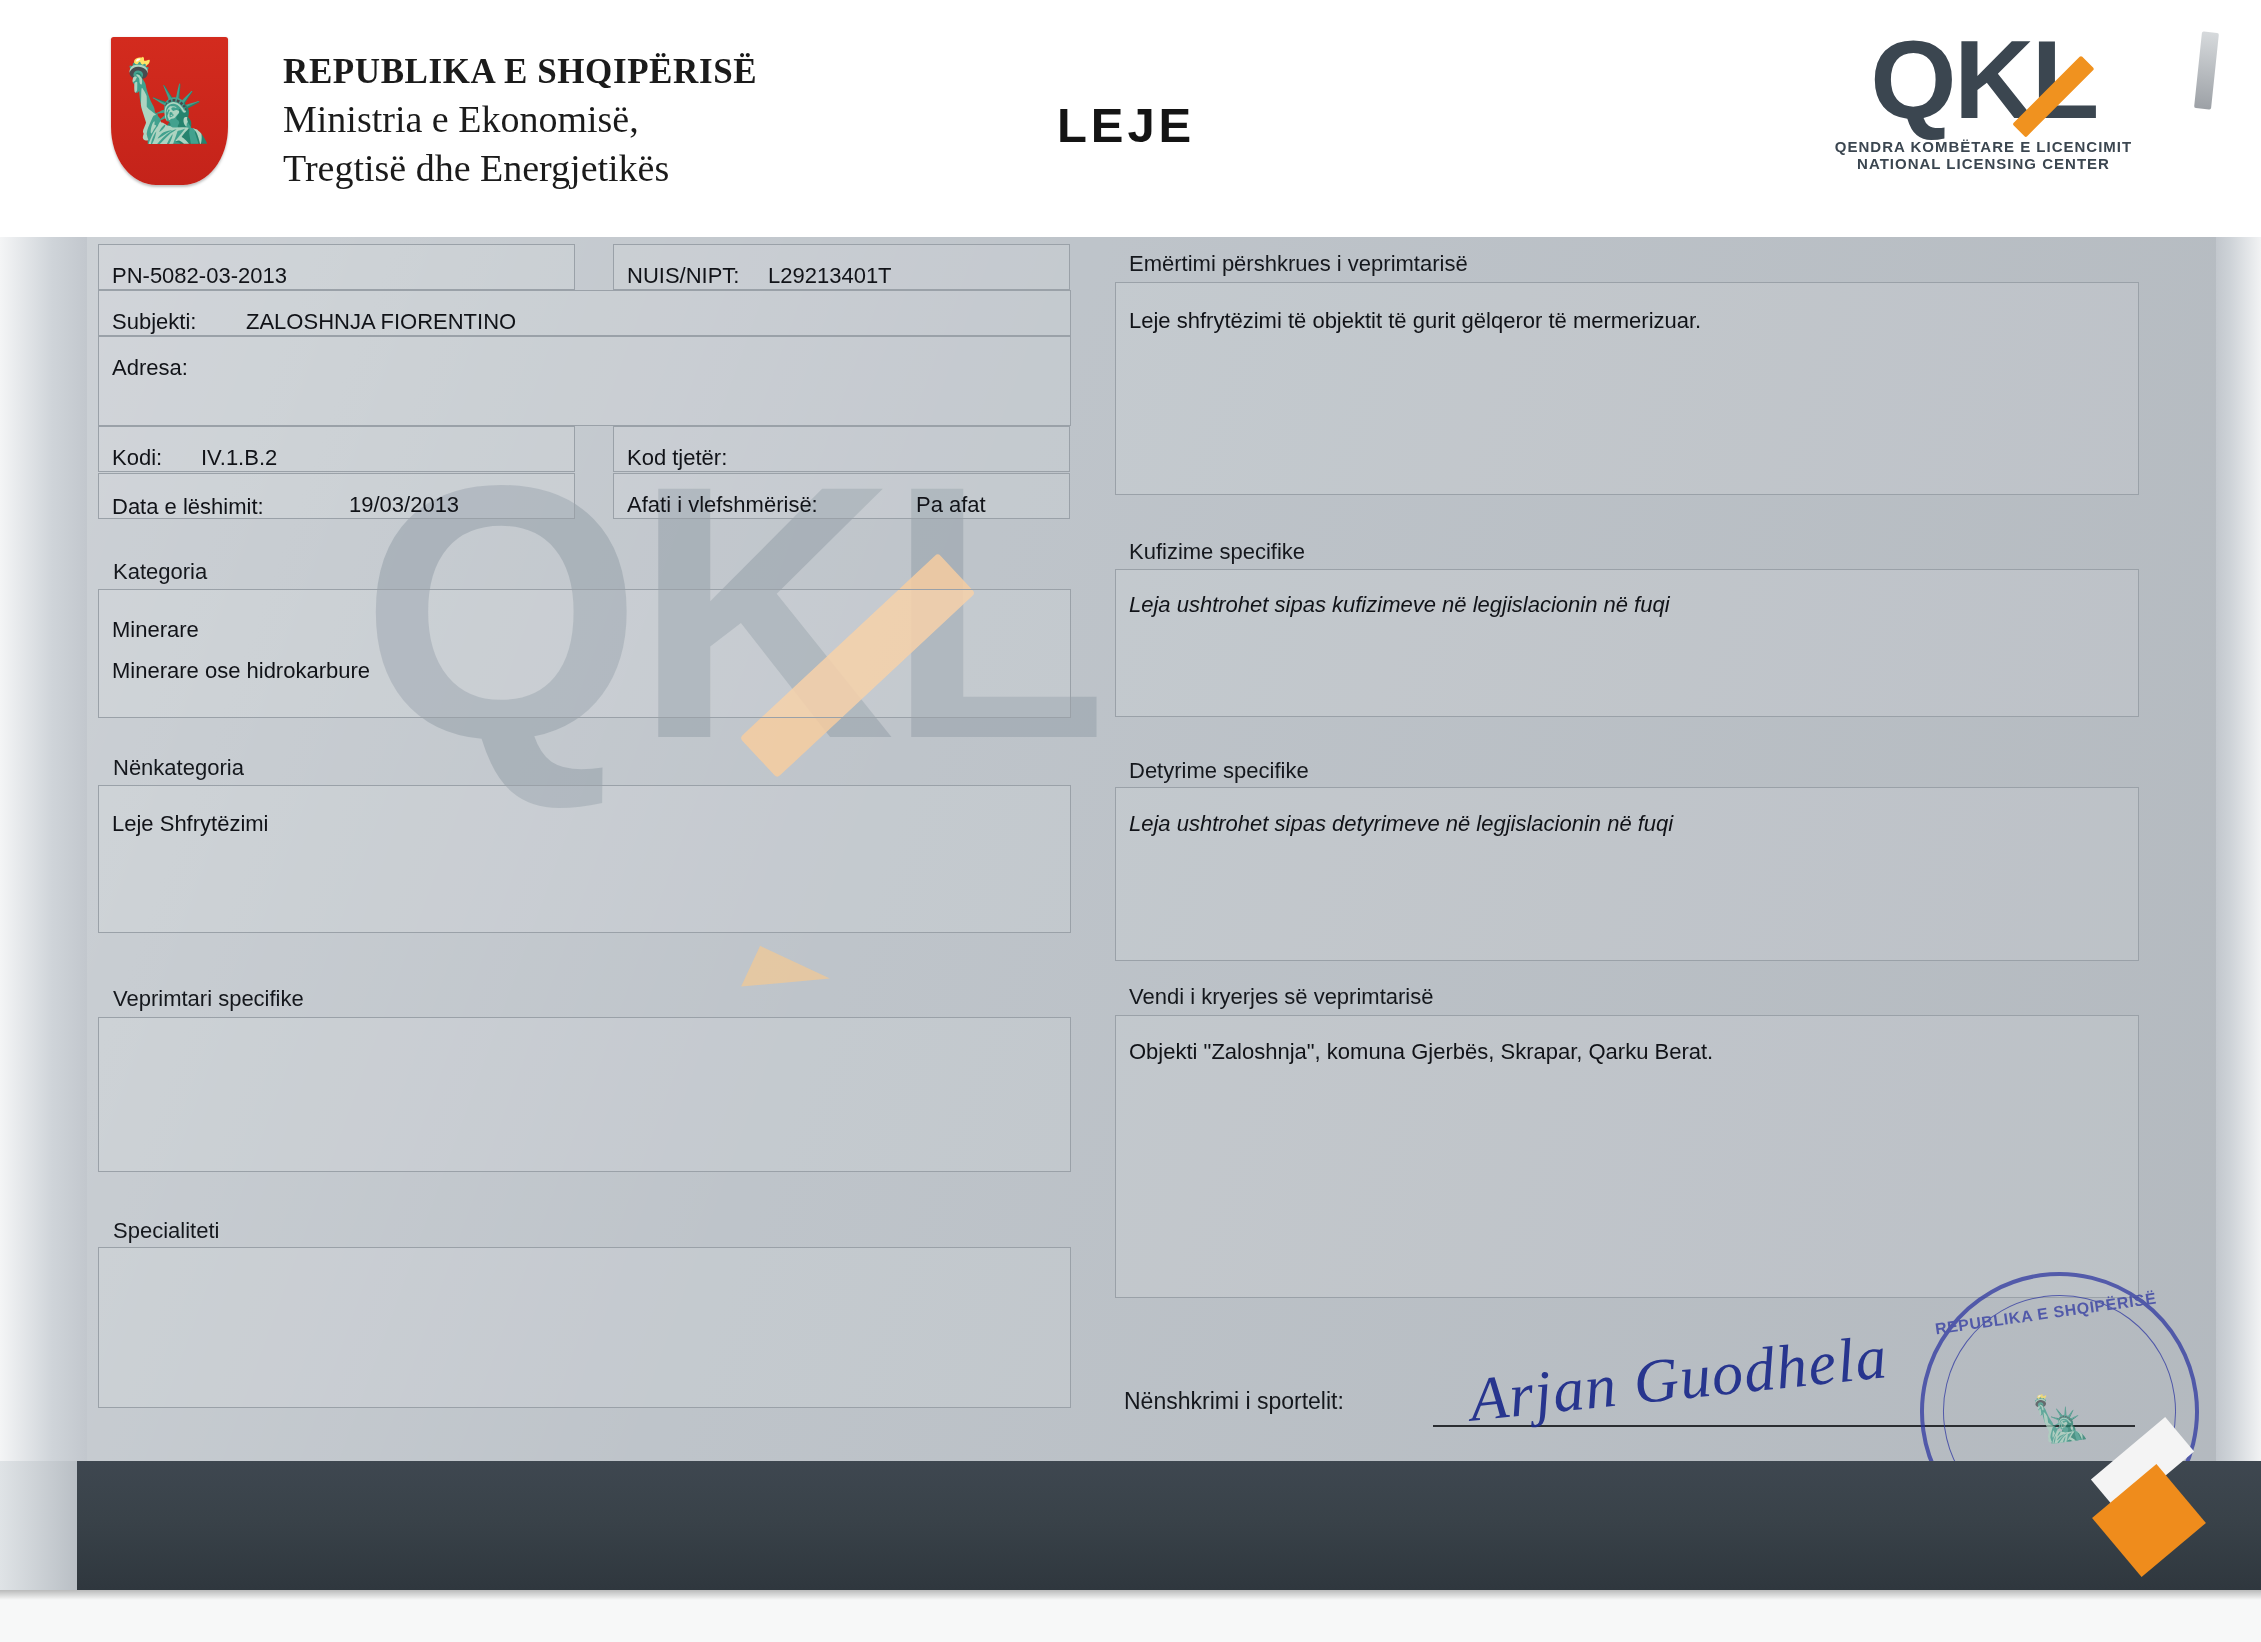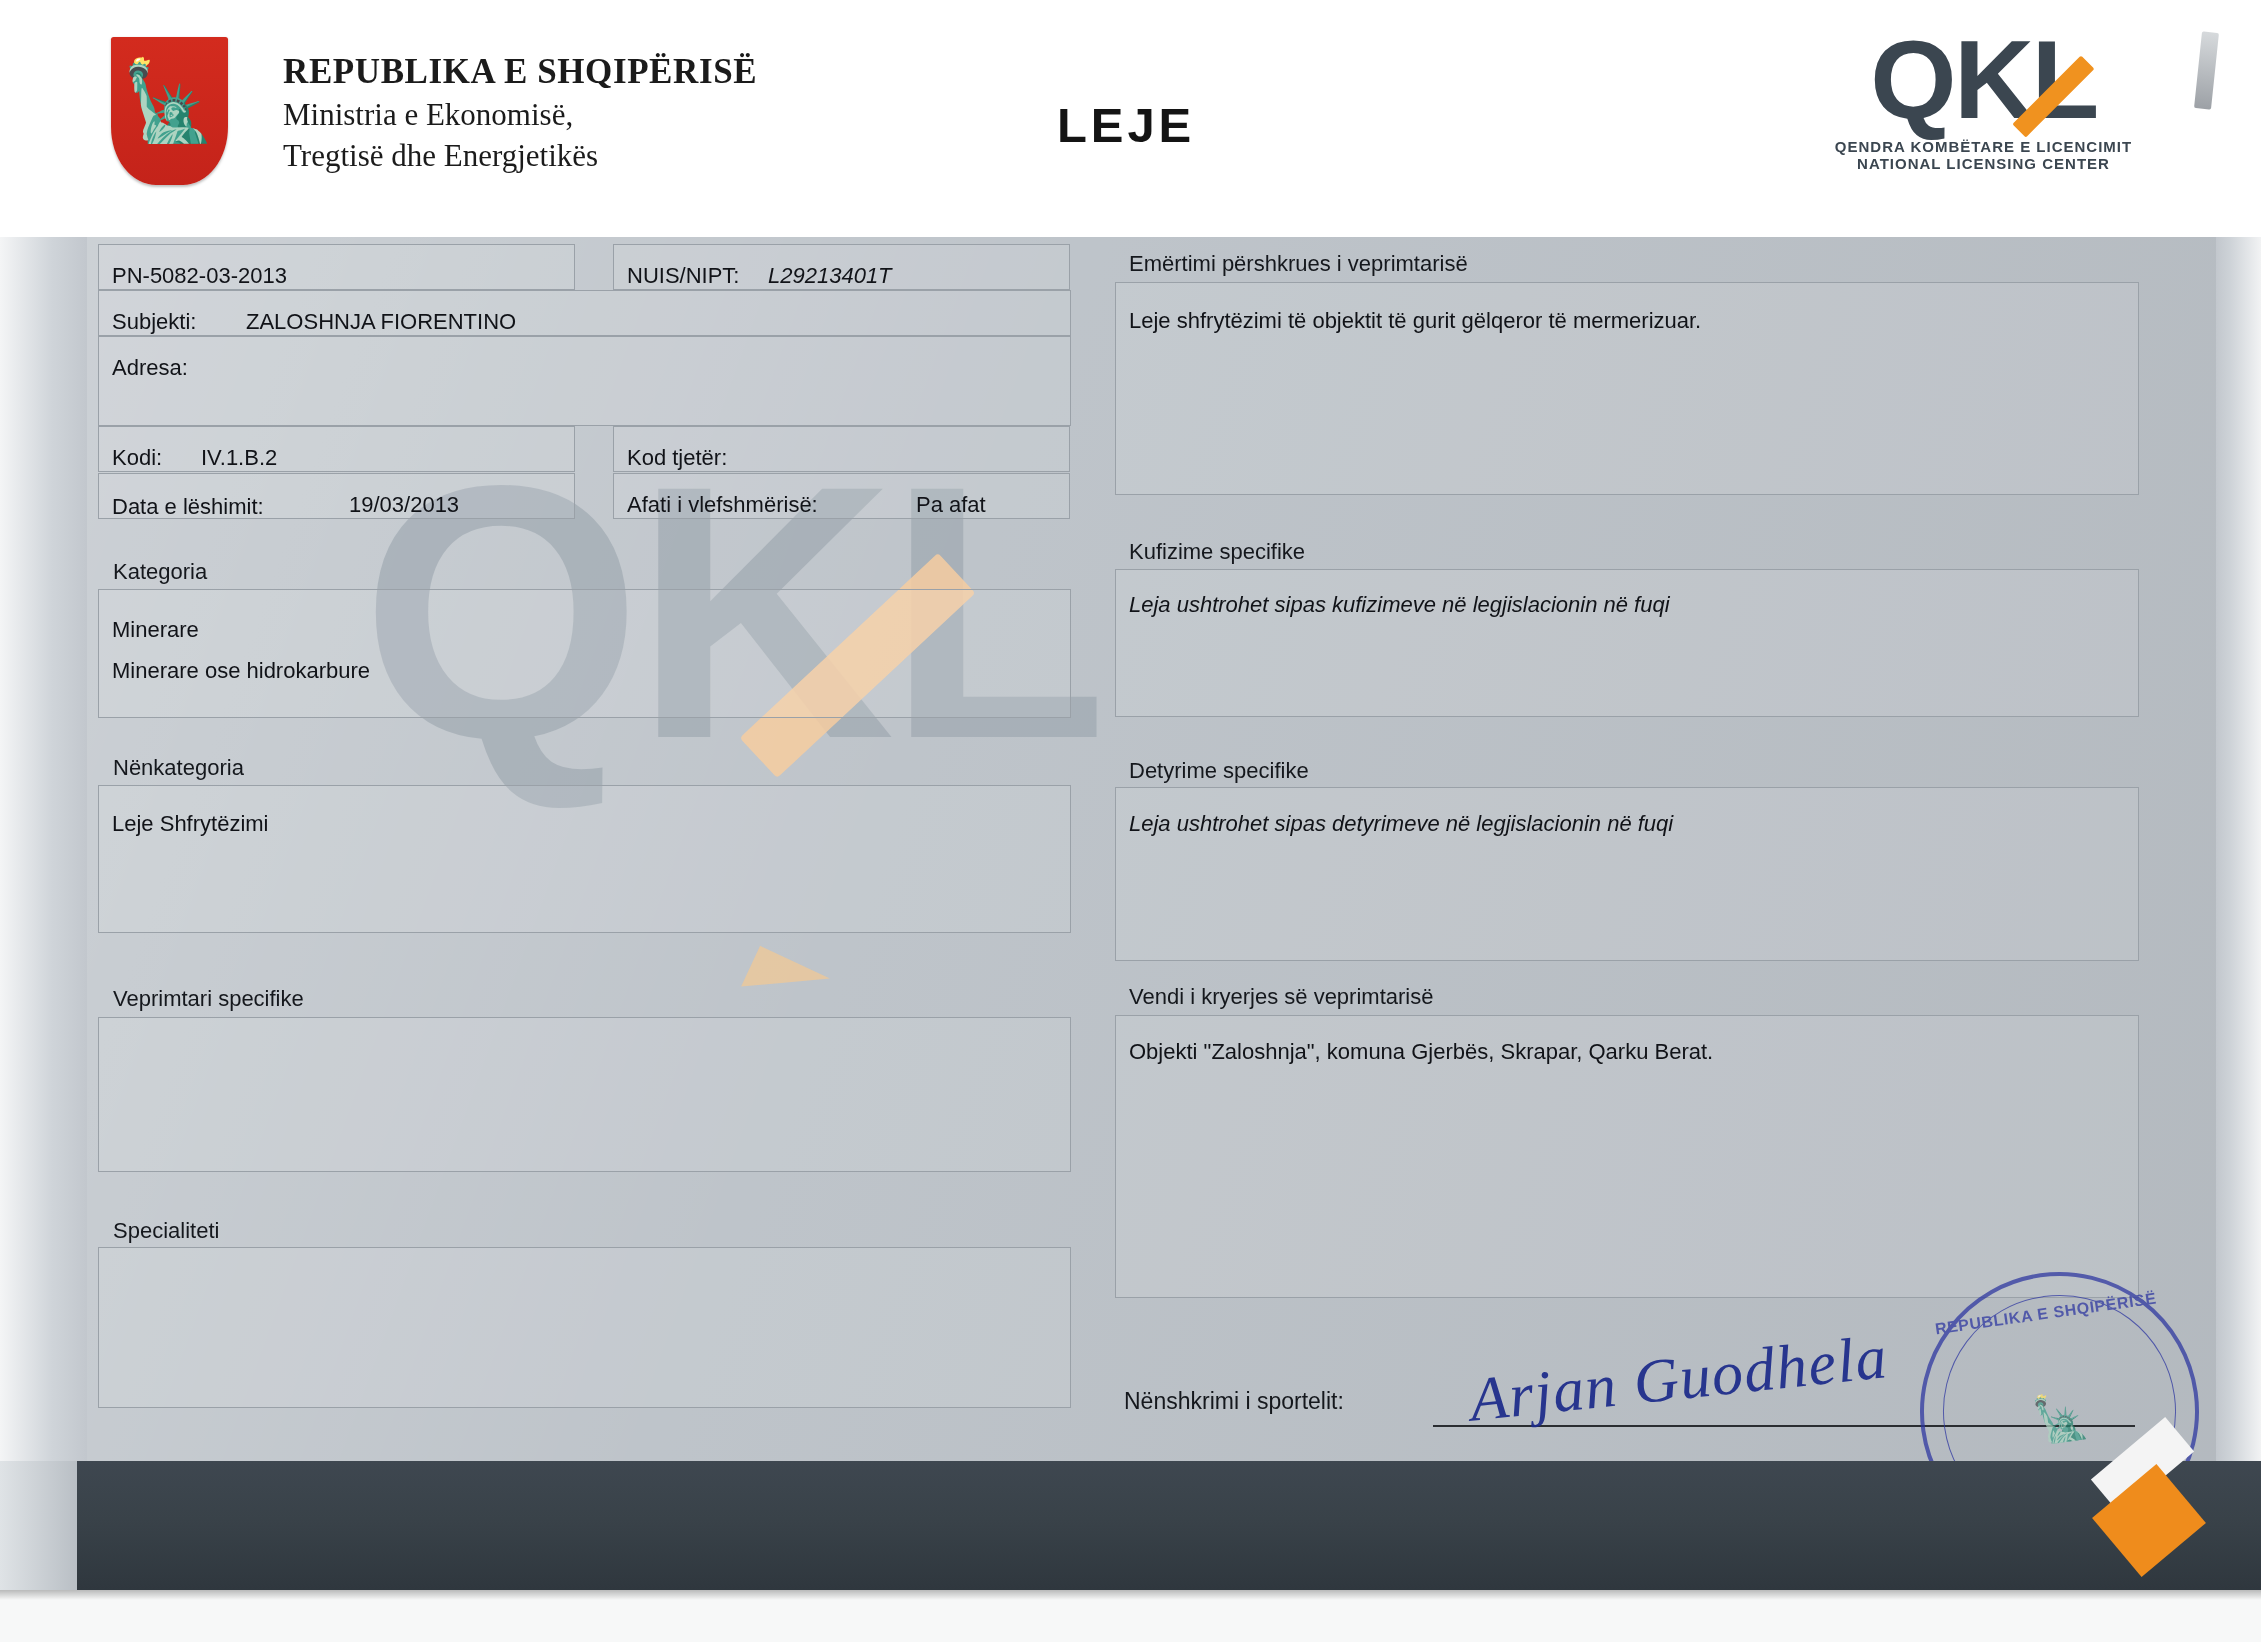--- a/index.html
+++ b/index.html
@@ -119,21 +119,21 @@
   .ministry .l1 {
     font-family: "Liberation Serif", serif;
     font-weight: bold;
     font-size: 35px;
     letter-spacing: 0.6px;
     color: #1b1b1b;
     white-space: nowrap;
   }
   .ministry .l2, .ministry .l3 {
     font-family: "Liberation Serif", serif;
-    font-size: 31px;
+    font-size: 38px;
     color: #1b1b1b;
     white-space: nowrap;
     margin-top: 5.2px;
   }
   .doc-title {
     position: absolute;
     left: 1057px;
     top: 97px;
     font-family: "Liberation Sans", sans-serif;
     font-weight: bold;
@@ -385,21 +385,21 @@
     <span>QKL</span>
     <span class="wslash"></span>
   </div>
   <div class="pencil-tip"></div>
 
   <div class="field" style="left:98px; top:244px; width:477px; height:46px;"></div>
   <div class="box-inner" style="left:98px; top:244px; width:477px; height:46px;">PN-5082-03-2013</div>
 
   <div class="field" style="left:613px; top:244px; width:457px; height:46px;"></div>
   <div class="box-inner" style="left:613px; top:244px; width:213px; height:46px;">NUIS/NIPT:</div>
-  <div class="box-inner" style="left:754px; top:244px; width:309px; height:50px;font-style:italic;">L29213401T</div>
+  <div class="box-inner" style="left:754px; top:244px; width:309px; height:50px;">L29213401T</div>
 
   <div class="field" style="left:98px; top:290px; width:973px; height:46px;"></div>
   <div class="box-inner" style="left:98px; top:290px; width:193px; height:46px;">Subjekti:</div>
   <div class="box-inner" style="left:232px; top:290px; width:831px; height:46px;">ZALOSHNJA FIORENTINO</div>
 
   <div class="field" style="left:98px; top:336px; width:973px; height:90px;"></div>
   <div class="box-inner" style="left:98px; top:336px; width:167px; height:39px;">Adresa:</div>
 
   <div class="field" style="left:98px; top:426px; width:477px; height:46px;"></div>
   <div class="box-inner" style="left:98px; top:426px; width:129px; height:46px;">Kodi:</div>

